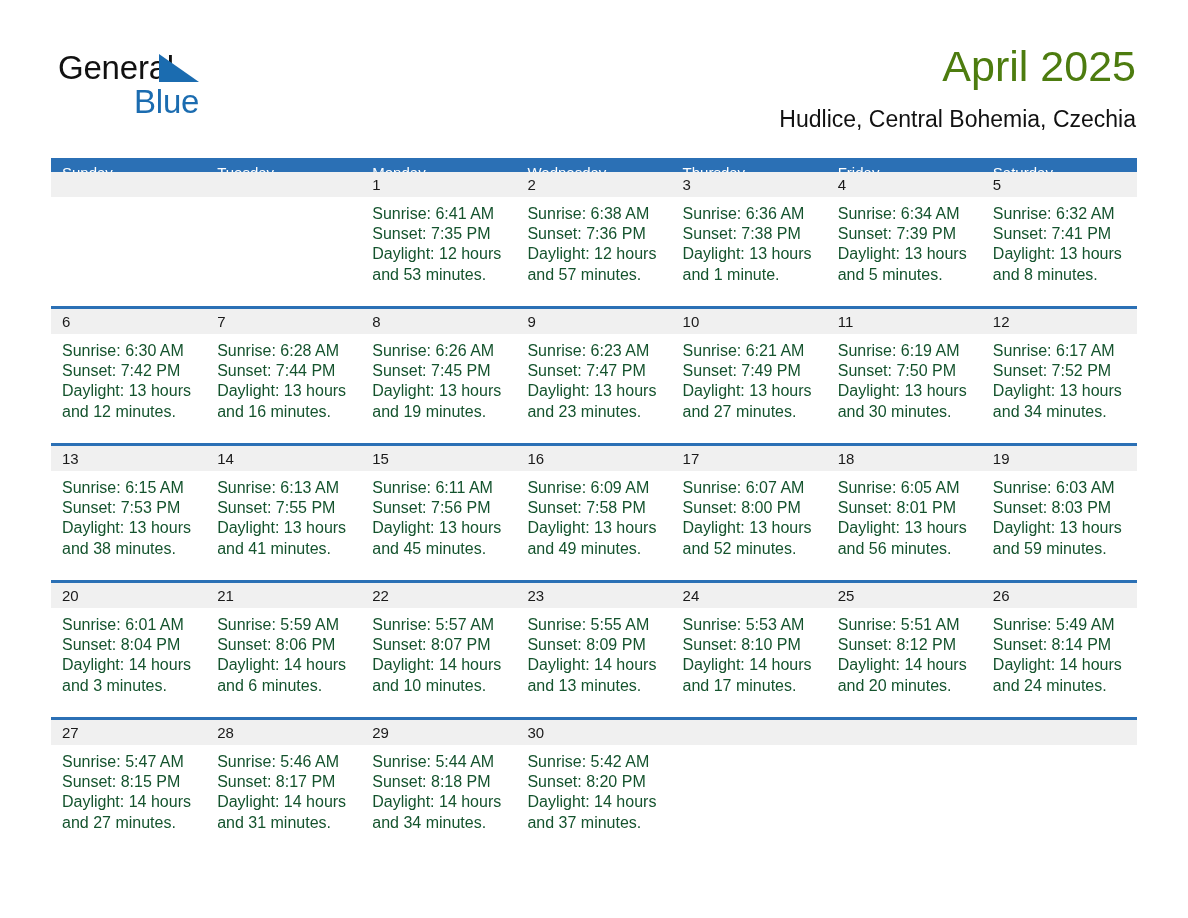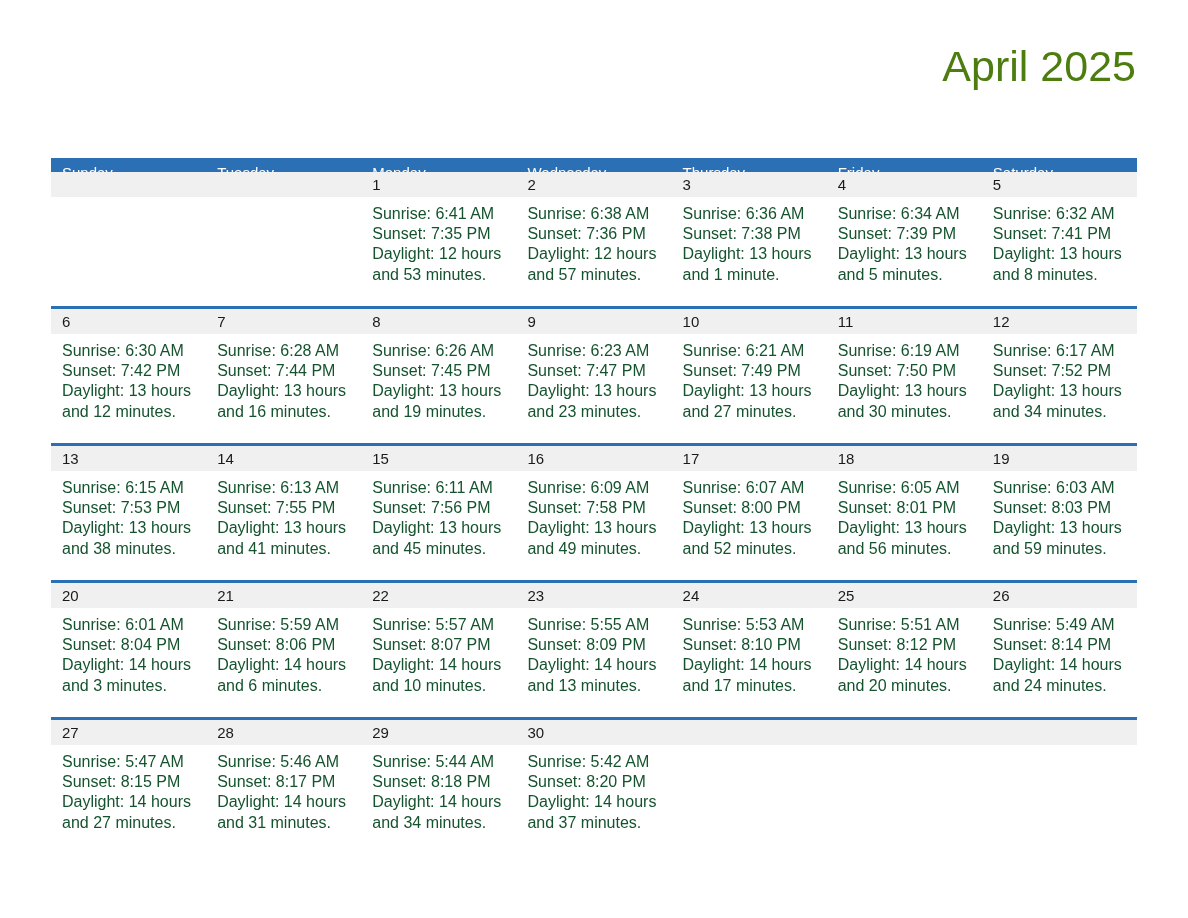--- a/index.html
+++ b/index.html
@@ -159,23 +159,31 @@
   .day.empty .day-num,
   .day.empty .day-info { visibility: hidden; }
 </style>
 </head>
 <body>
 
 <div class="page">
 
   <div class="header">
 
+    <div class="logo">
+      <div class="logo-line1">
+        <span>General</span>
+        <span class="logo-tri"></span>
+      </div>
+      <div class="logo-line2">Blue</div>
+    </div>
 
     <div class="title-block">
       <h1 class="cal-title">April 2025</h1>
+      <div class="cal-subtitle">Hudlice, Central Bohemia, Czechia</div>
     </div>
 
   </div>
 
   <div class="calendar">
     <div class="weekday-row" id="weekday-row">
         <div class="weekday">Sunday</div>
         <div class="weekday">Tuesday</div>
         <div class="weekday">Monday</div>
         <div class="weekday">Wednesday</div>

